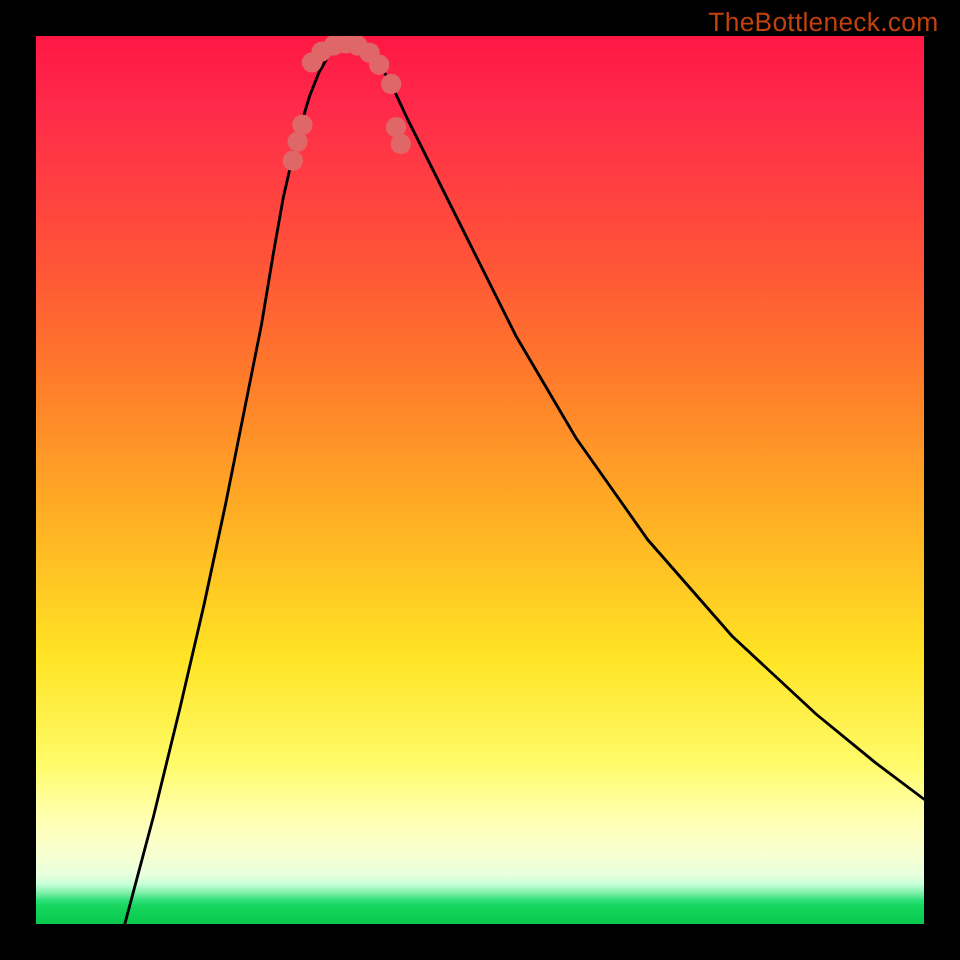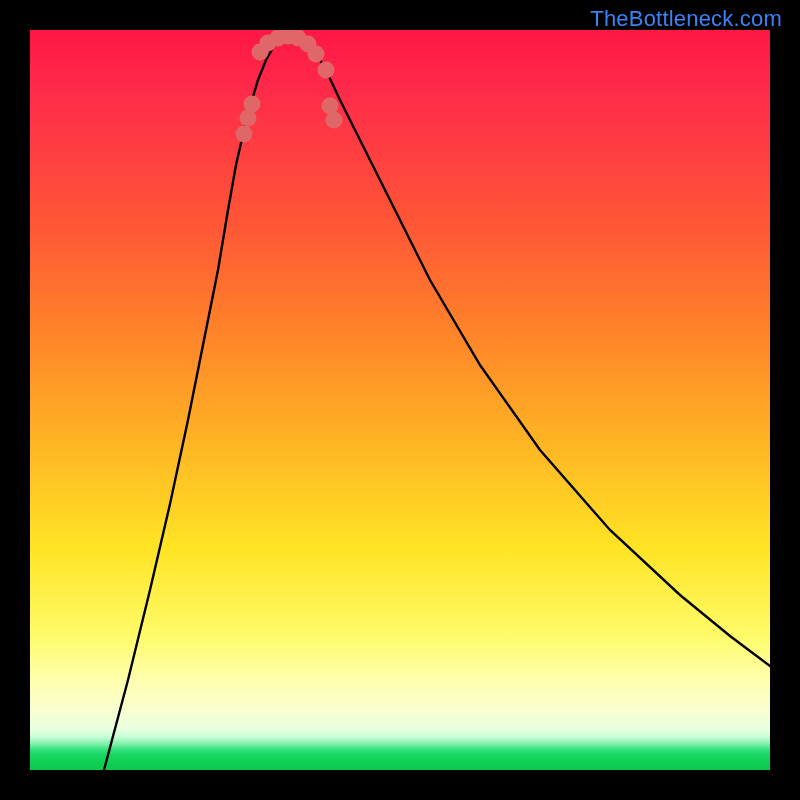--- a/index.html
+++ b/index.html
@@ -41,21 +41,21 @@
       #2fe07a 97.3%,
       #16d65f 98%,
       #0fcf55 99%,
       #0bc84e 100%
     );
   }
   .watermark {
     position: absolute;
     top: 6px;
     right: 18px;
-    color: #3b82f6;
+    color: #c2410c;
     font-size: 22px;
     font-weight: 500;
     letter-spacing: 0.2px;
     user-select: none;
   }
   svg.curve {
     position: absolute;
     left: 0;
     top: 0;
     width: 740px;

